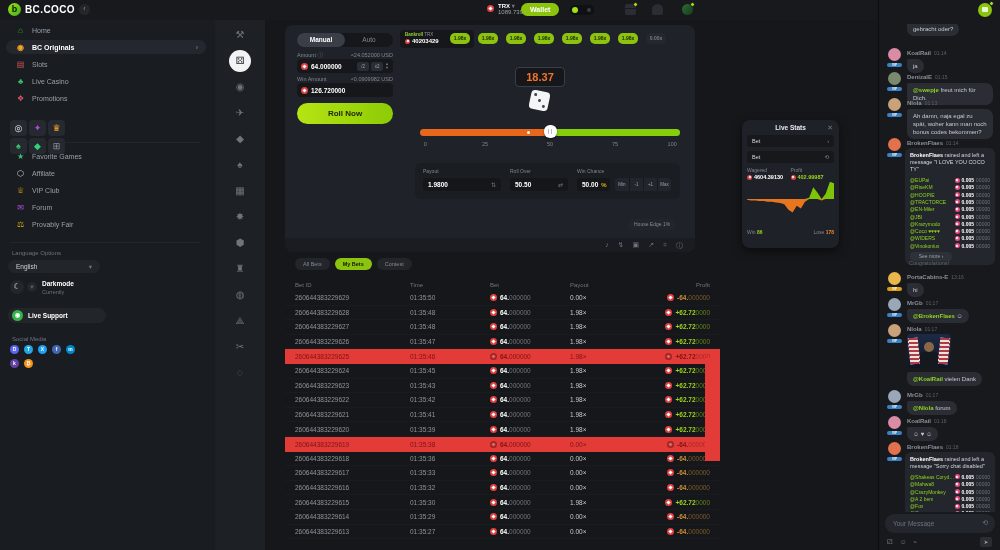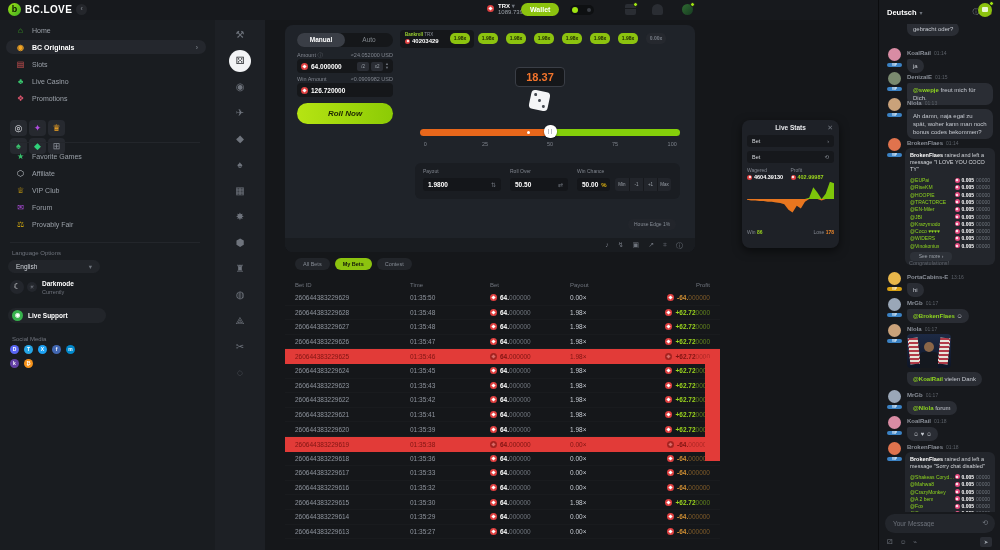--- a/index.html
+++ b/index.html
@@ -77,21 +77,21 @@
     color:#81868f; font-size:5.5px; }
   .ginput { position:absolute; left:12px; width:96px; height:14px; background:#15171a; border-radius:4px;
     display:flex; align-items:center; gap:3px; padding:0 4px; }
   .ginput .val { color:#fff; font-size:6.5px; font-weight:bold; }
   .mini-btn { width:12px; height:9px; background:#2a2d34; border-radius:2px; color:#9aa0a8; font-size:4.5px;
     text-align:center; line-height:9px; }
   .stepper { display:flex; flex-direction:column; color:#6f747d; font-size:4px; line-height:4px; }
   .amt-right { margin-left:auto; display:flex; gap:2px; align-items:center; }
   .roll-btn { position:absolute; left:12px; top:78px; width:96px; height:21px; border-radius:11px;
     background:linear-gradient(90deg,#b6e413,#8ccb05); color:#1c2403; font-size:8px; font-weight:bold;
-    text-align:center; line-height:21px;font-style:italic; }
+    text-align:center; line-height:21px; }
   .bankroll { position:absolute; left:115px; top:5px; width:74px; height:18px; background:#15171a; border-radius:4px;
     padding:2px 5px; }
   .bk1 { font-size:4.5px; } .bk1 .g { color:#9bd32f; font-weight:bold; } .bk1 .x { color:#8f959e; }
   .bk2 { display:flex; align-items:center; gap:2px; margin-top:1px; }
   .bk2 .coin { width:5px; height:5px; } .bk2 .coin::after { width:2px;height:2px;left:1.5px;top:1.5px; }
   .bk2 span { color:#fff; font-size:6px; font-weight:bold; }
   .respills { position:absolute; left:165px; top:8px; display:flex; gap:8px; }
   .rpill { width:20px; height:11px; border-radius:5px; font-size:5px; font-weight:bold; text-align:center; line-height:11px; }
   .pill-win { background:#8cc30f; color:#1c2403; }
   .pill-lose { background:#25282e; color:#787e87; }
@@ -215,21 +215,21 @@
     color:#9aa0a8; font-size:5.5px; text-align:center; line-height:10px; }
 </style>
 </head>
 <body>
 
 <div id="app">
 
   <div id="hdr">
     <div class="logo">
       <span class="logo-ic">b</span>
-      <span class="logo-tx">BC.LOVE</span>
+      <span class="logo-tx">BC.COCO</span>
       <span class="collapse">‹</span>
     </div>
     <div class="balwrap">
       <span class="coin"></span>
       <span class="bal-lines">
         <span class="bal-cur"><span>TRX</span> <span style="color:#6f747d">▾</span></span>
         <span class="bal-val">1089.73953</span>
       </span>
     </div>
     <div class="wallet-btn">Wallet</div>
@@ -809,26 +809,20 @@
             <span class="coin"></span>
             <span><span>-64.</span><span class="t">000000</span></span>
           </span>
         </div>
 
     </div>
     <div class="red-strip"></div>
   </div>
 
   <div id="chat">
-    <div class="ch-hdr">
-      <span class="ch-lang">Deutsch</span>
-      <span class="ch-dd">▾</span>
-      <span class="ch-hic">ⓘ</span>
-      <span class="ch-hic y">☼</span>
-    </div>
     <div id="ch-msgs">
 
       <div class="cmsg" style="top:-6px">
         <div class="cbub" style="top:4px">gebracht oder?</div>
       </div>
 
       <div class="cmsg" style="top:24px">
         <span class="cava" style="background: rgb(217, 140, 164);"></span>
         <span class="cbadge">VIP</span>
         <span class="cname"><span>KoalRail</span><span class="ctime">01:14</span></span>

